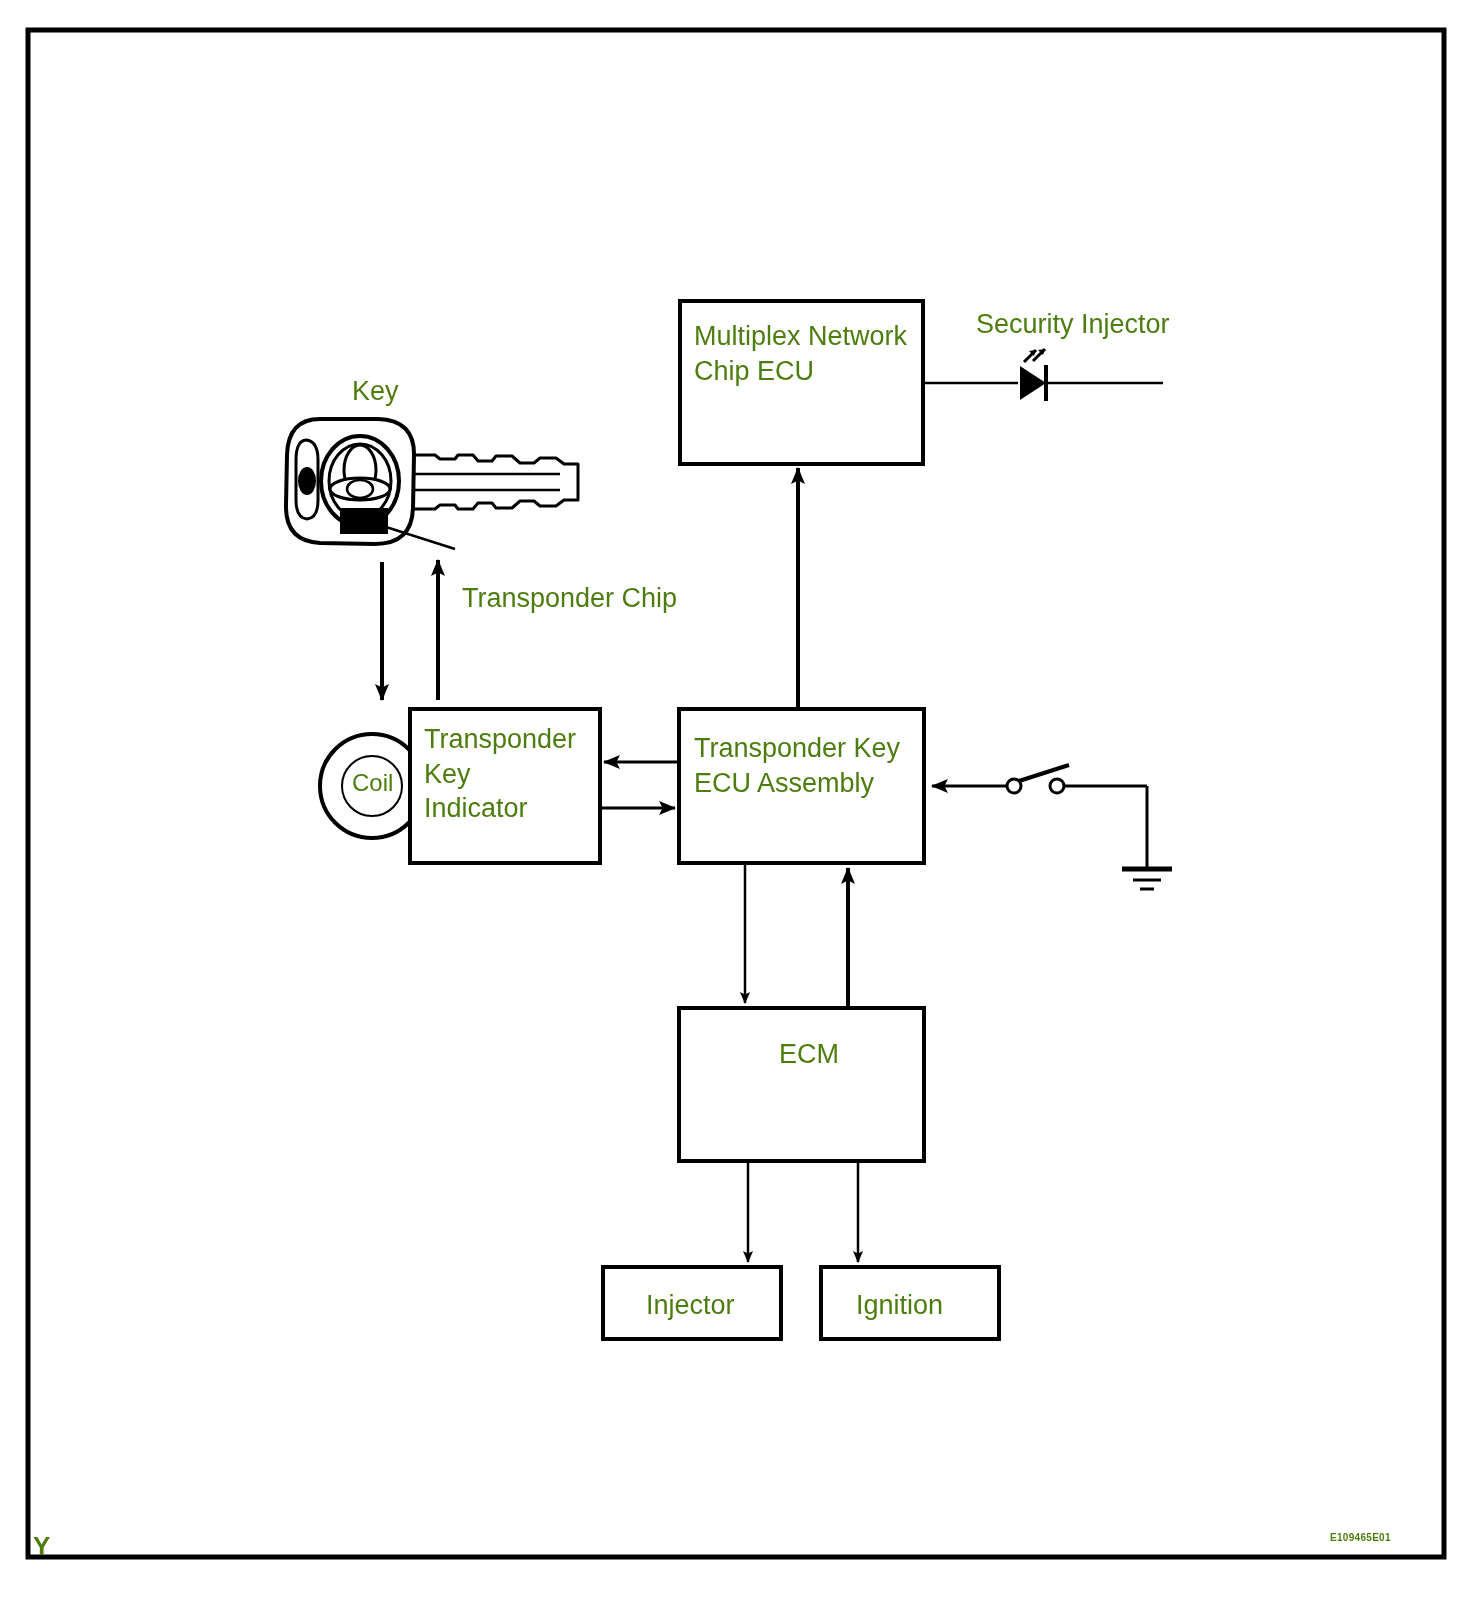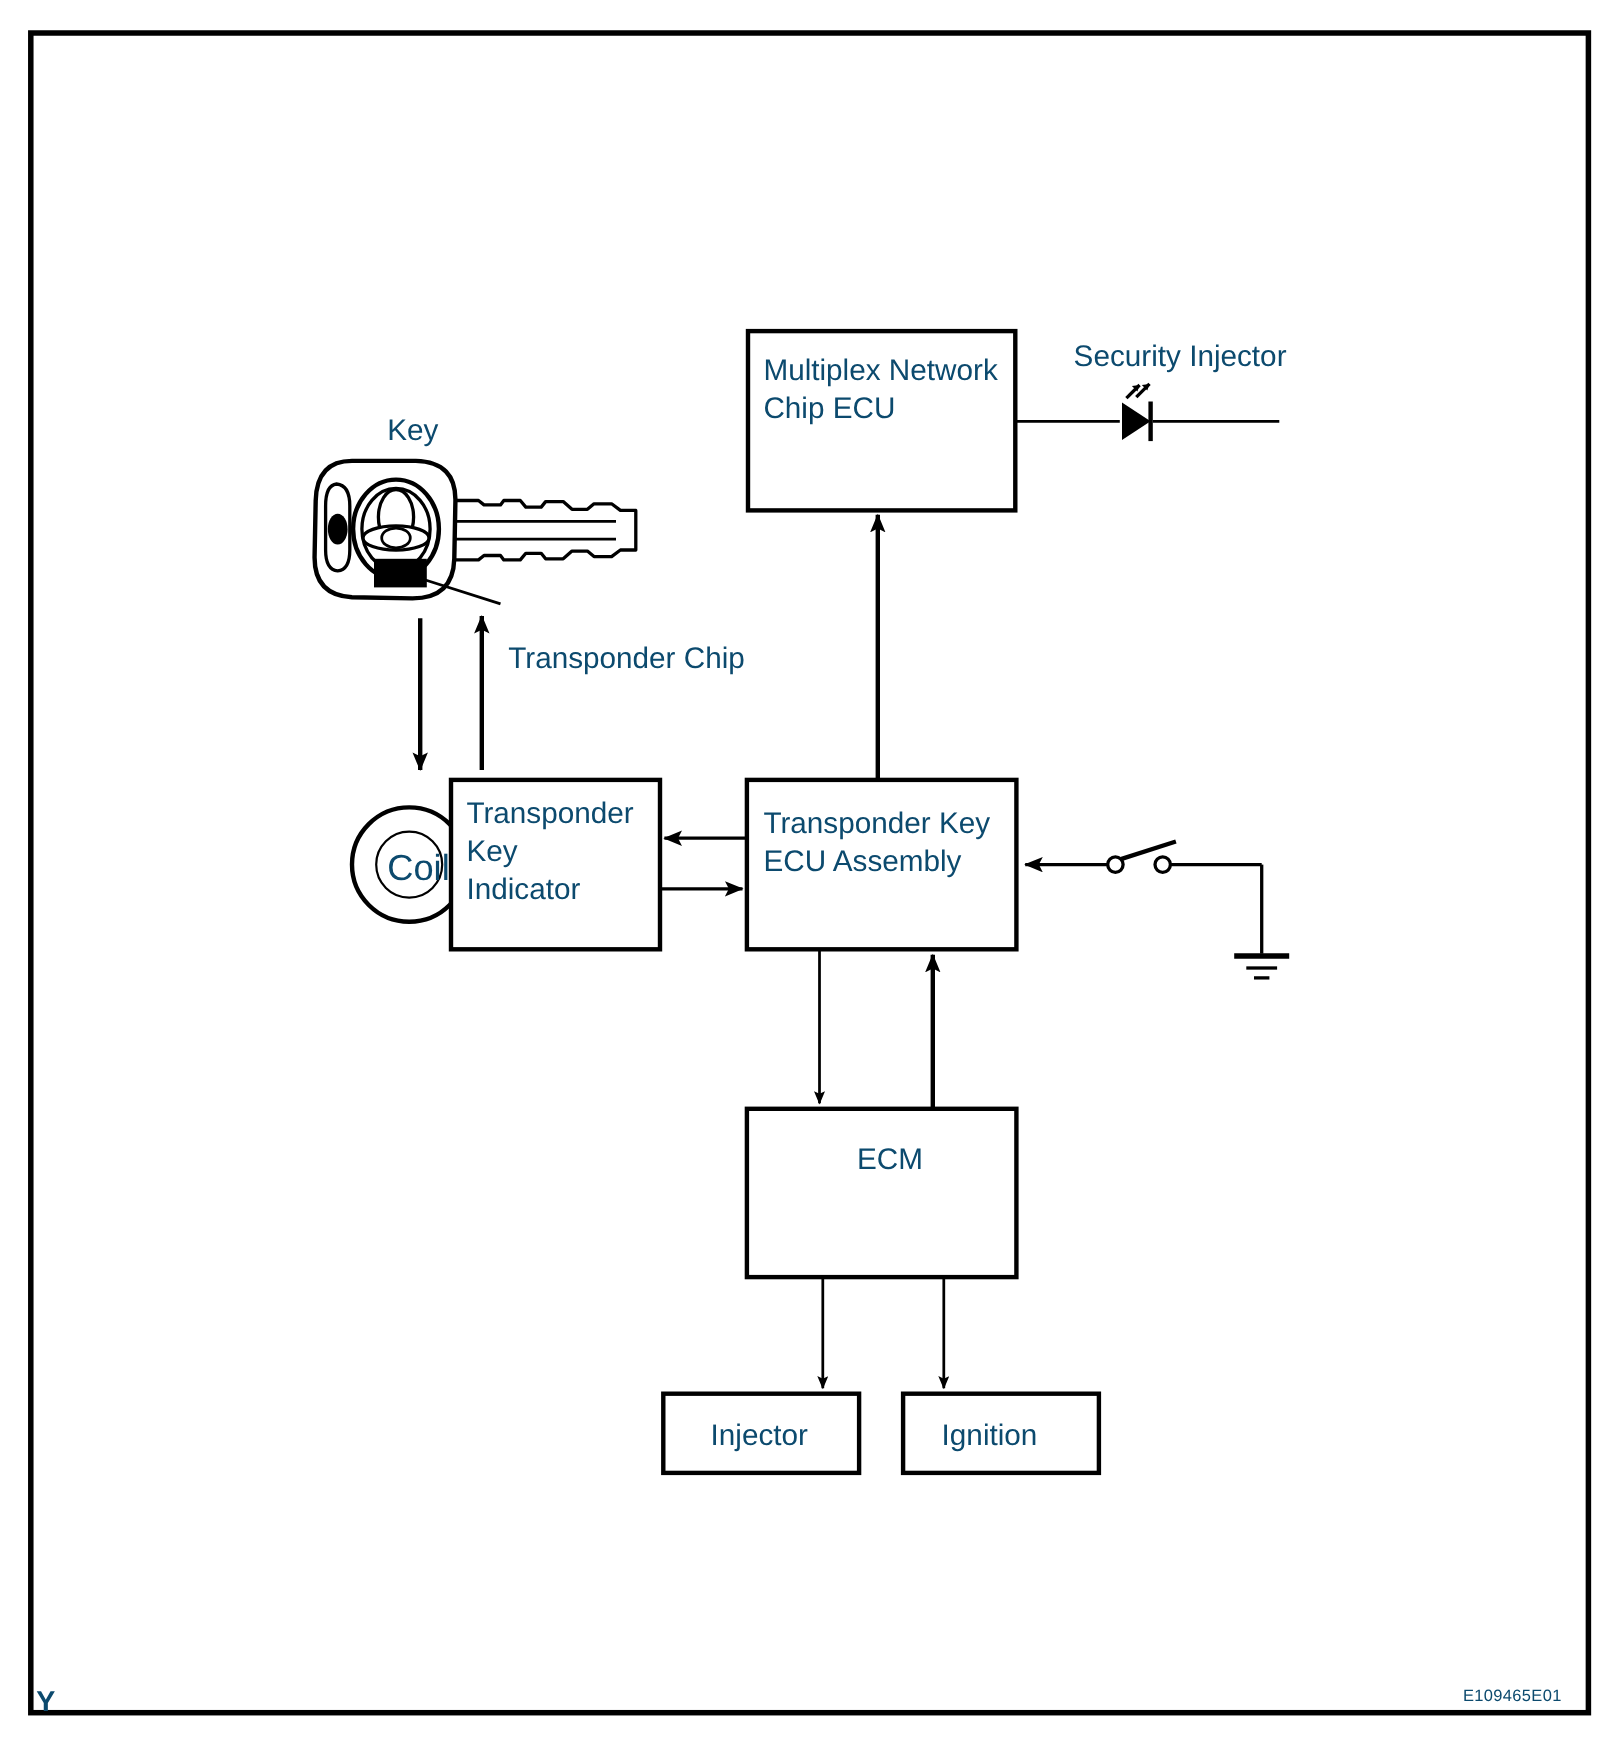--- a/index.html
+++ b/index.html
@@ -22,29 +22,29 @@
   }
   #diagram-svg {
     position: absolute;
     left: 0; top: 0;
     width: 1472px;
     height: 1598px;
   }
   .lbl {
     position: absolute;
     font-family: "Liberation Sans", sans-serif;
-    color: #0c4a6e;
+    color: #4d7c0f;
     white-space: pre;
     line-height: 1.28;
   }
   .lbl-28 { font-size: 27px; }
-  .lbl-26 { font-size: 33px; }
+  .lbl-26 { font-size: 24px; }
   .lbl-code {
-    font-size: 15px;
-    font-weight: normal;
+    font-size: 10px;
+    font-weight: bold;
     letter-spacing: 0.3px;
   }
   .lbl-y {
     font-size: 26px;
     font-weight: bold;
   }
 </style>
 </head>
 <body>
 

